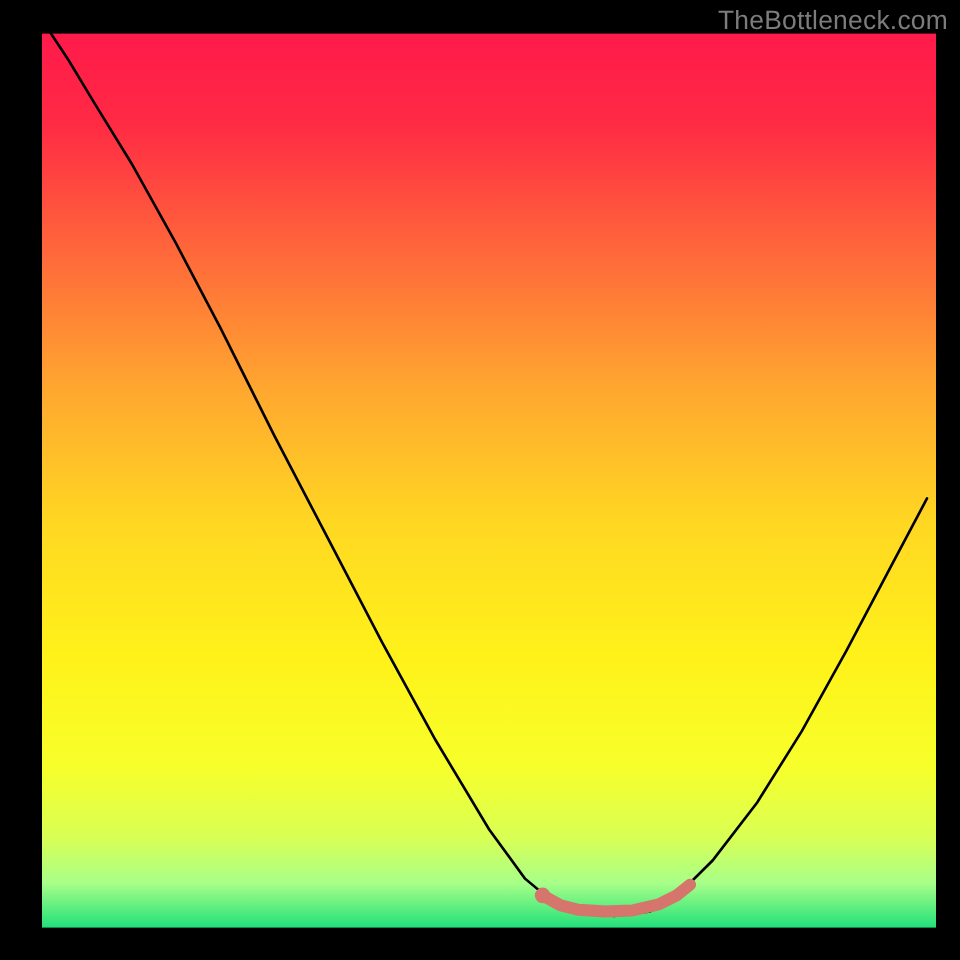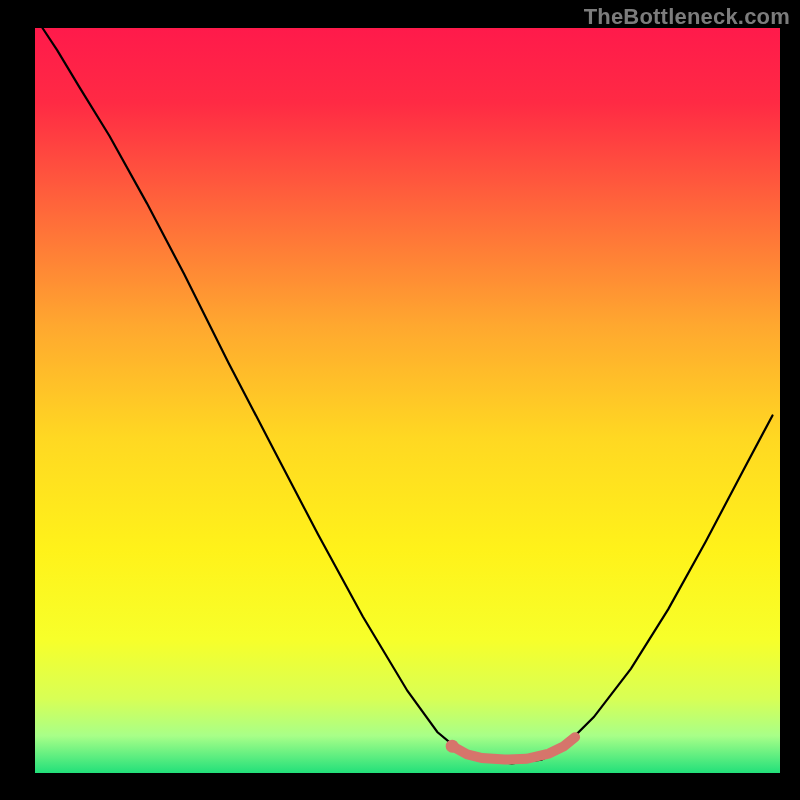--- a/index.html
+++ b/index.html
@@ -17,21 +17,21 @@
     height: 800px;
   }
   svg {
     display: block;
   }
   .watermark {
     position: absolute;
     top: 4px;
     right: 10px;
     font-size: 22px;
-    font-weight: bold;
+    font-weight: normal;
     color: #7c7c7c;
     letter-spacing: 0.2px;
     user-select: none;
   }
 </style>
 </head>
 <body>
 
 <div class="frame">
 

